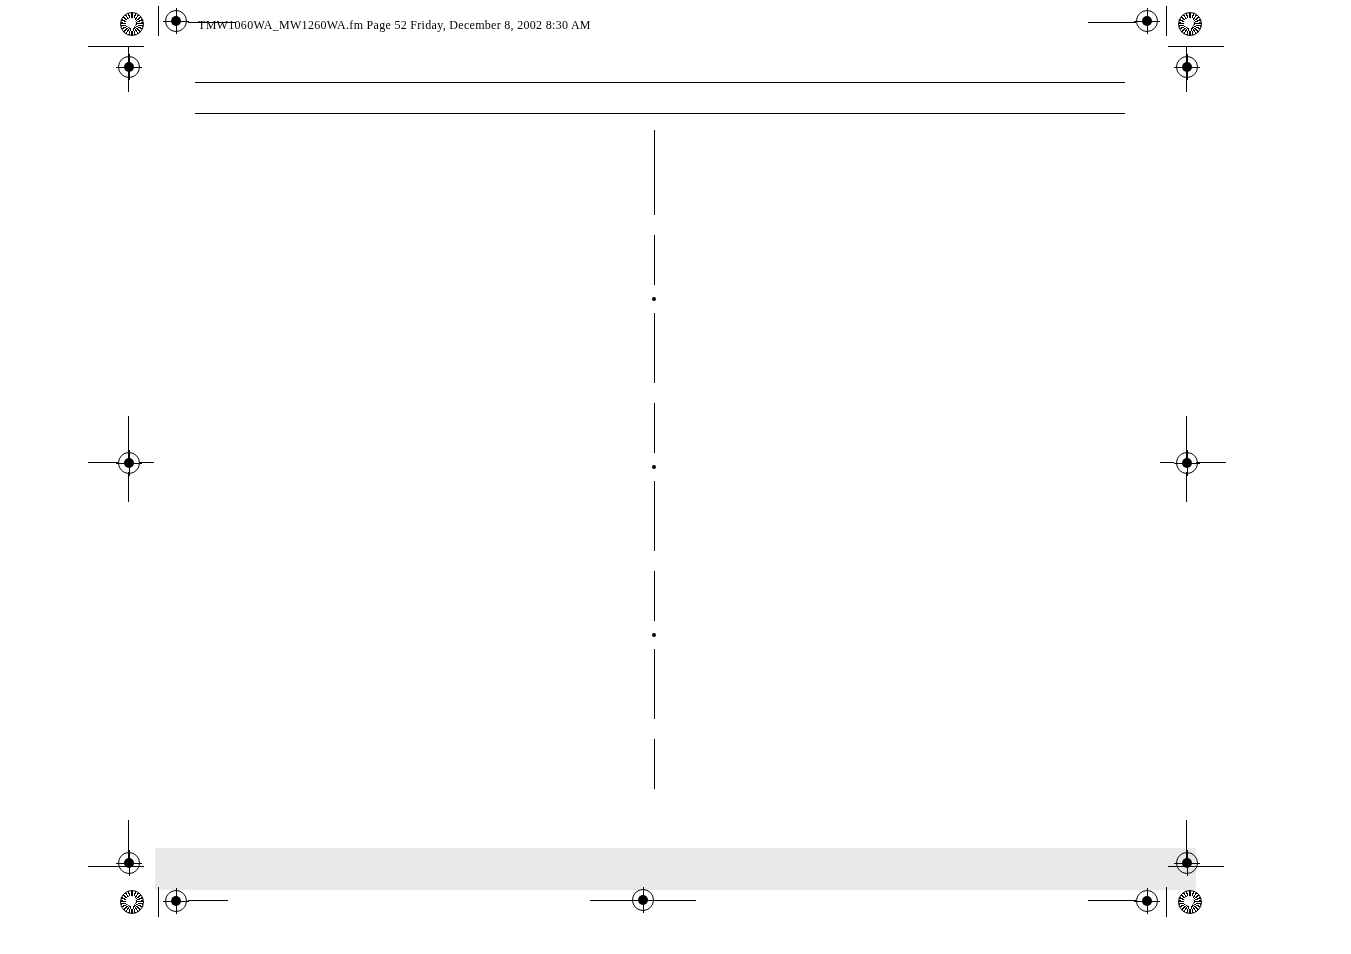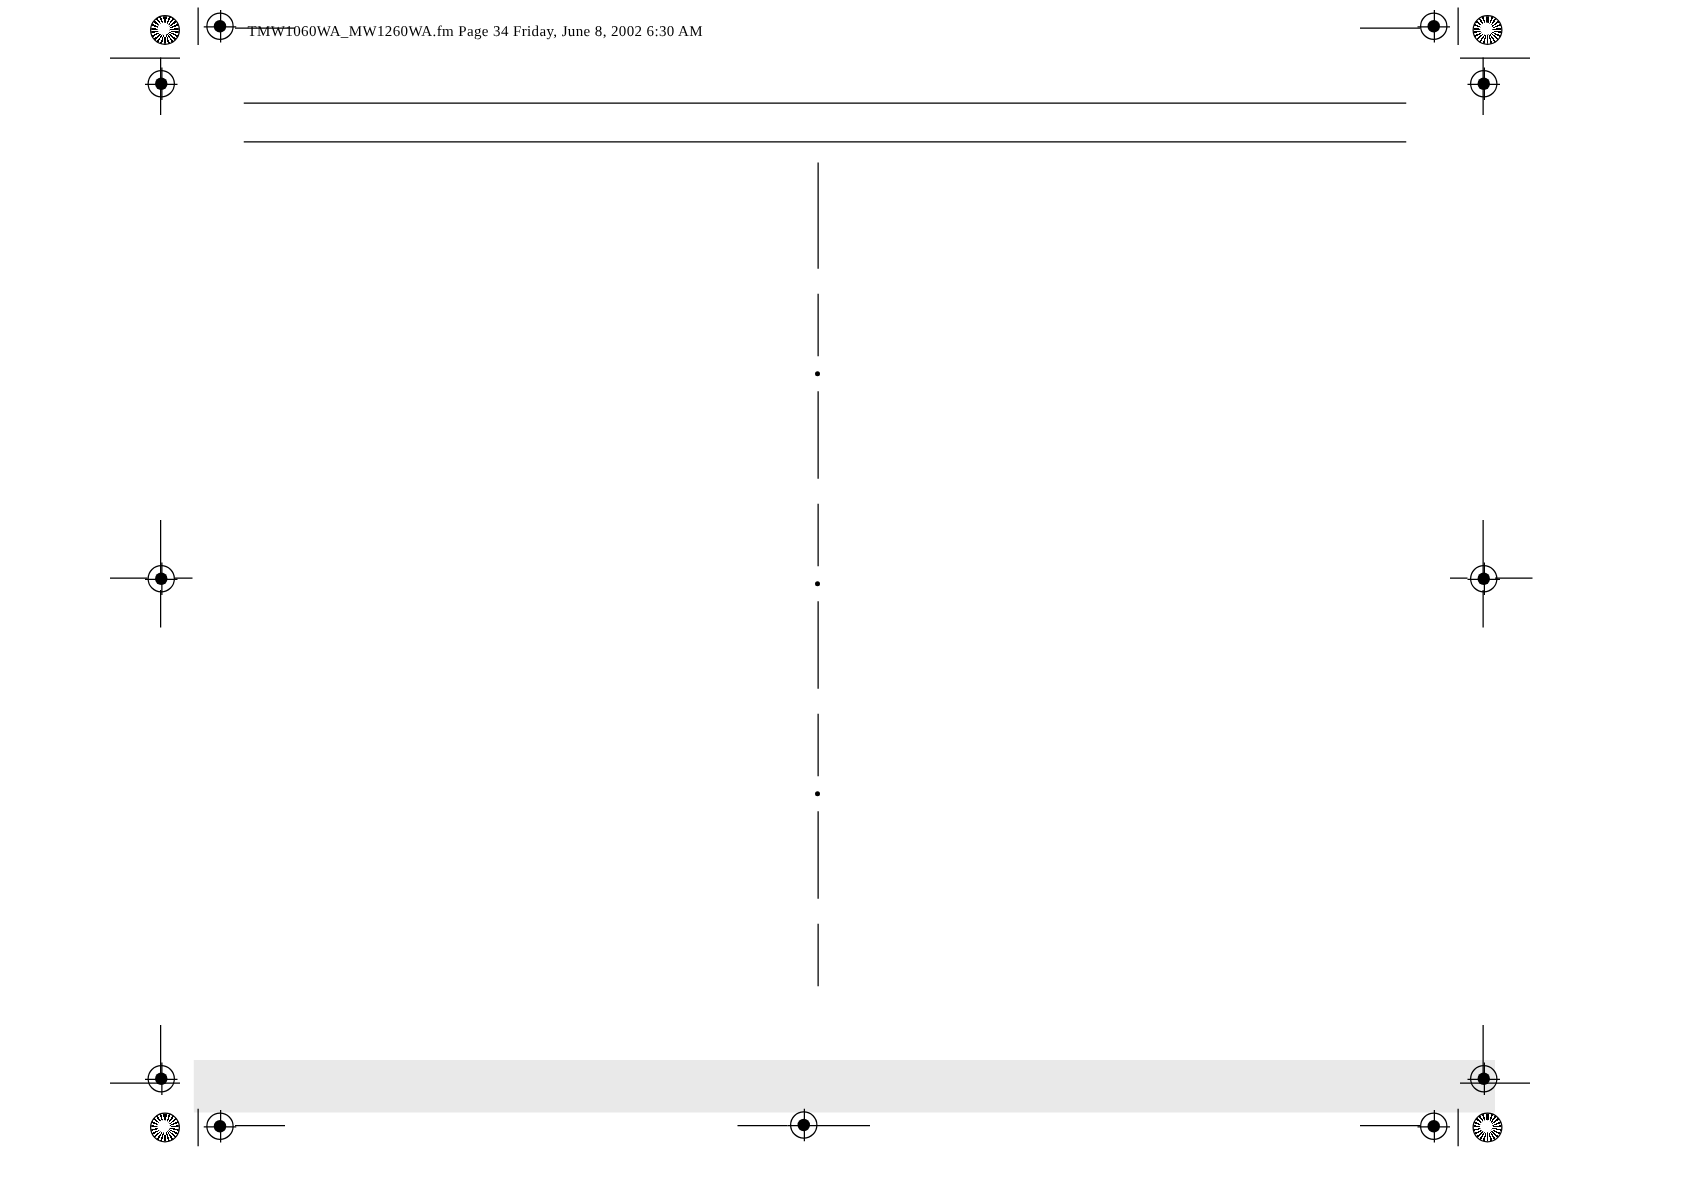--- a/index.html
+++ b/index.html
@@ -147,24 +147,24 @@
     position: absolute;
     width: 1px;
     background: #000;
   }
 </style>
 </head>
 <body>
 
 <div class="header-line">
   <span>TMW1060WA_MW1260WA.fm</span>
-  <span>Page 34</span>
+  <span>Page 52</span>
   <span>Friday,</span>
-  <span>June 8, 2002</span>
-  <span>6:30 AM</span>
+  <span>December 8, 2002</span>
+  <span>8:30 AM</span>
 </div>
 
 <div class="content-frame">
   <div class="rule1"></div>
   <div class="rule2"></div>
 </div>
 
 <div class="center-col">
   <div class="vline long"></div>
   <div class="gap"></div>

